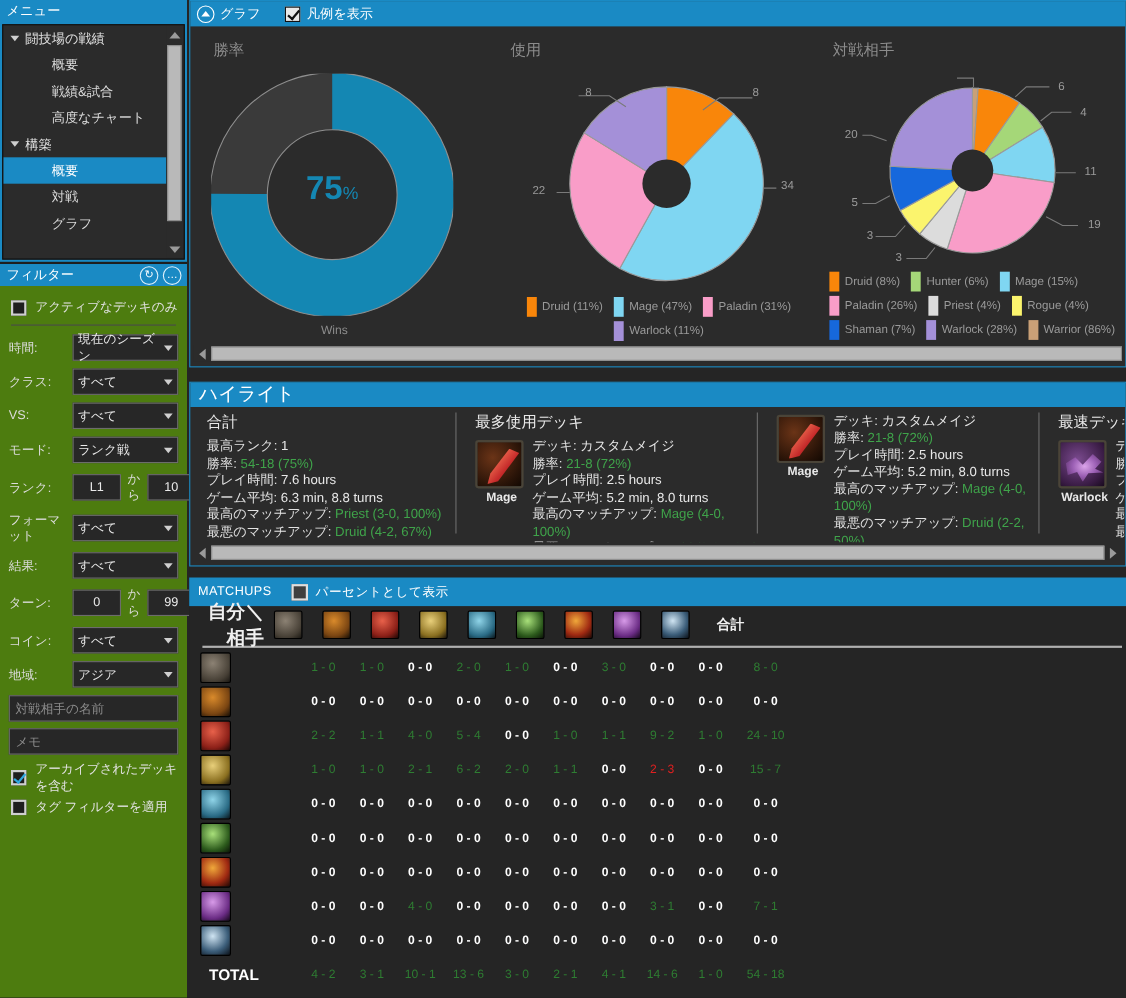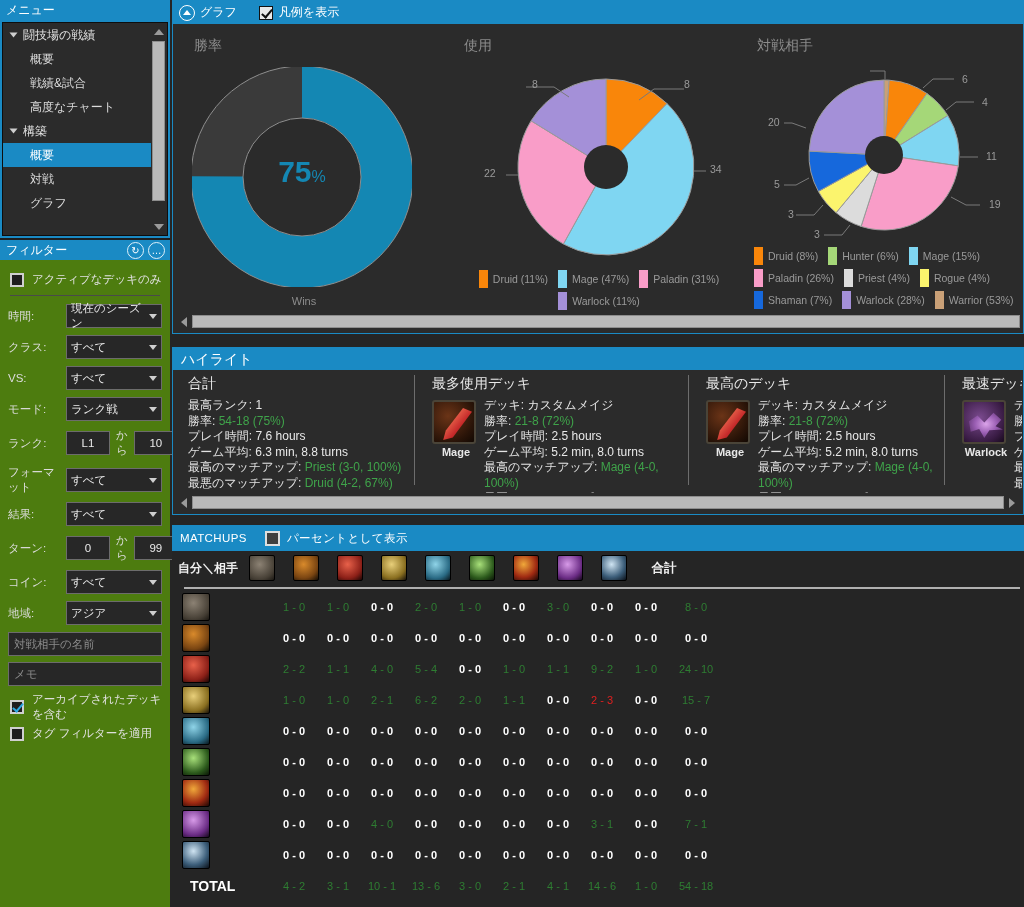--- a/index.html
+++ b/index.html
@@ -2,31 +2,31 @@
 <html><head>
 <meta charset="utf-8">
 <style>
   html,body{margin:0;padding:0;background:#1e1e1e;}
   body{width:1024px;height:907px;overflow:hidden;
        font-family:"Liberation Sans","DejaVu Sans",sans-serif;font-size:12px;color:#e8e8e8;}
   *{box-sizing:border-box;}
   .app{position:relative;width:1024px;height:907px;background:#252525;}
 
   
-  .panel-hd{background:#1a8ac4;color:#fff;font-size:14px;padding:3px 8px;line-height:16px;}
+  .panel-hd{background:#1a8ac4;color:#fff;font-size:17px;padding:3px 8px;line-height:16px;}
 
   
   .leftcol{position:absolute;left:0;top:0;width:170px;height:907px;background:#1e1e1e;}
   .menu-panel{position:absolute;left:0;top:0;width:170px;height:238px;background:#1a8ac4;padding:0;}
   .menu-body{position:absolute;left:2px;top:22px;width:166px;height:214px;background:#2b2b2b;border:1px solid #0e0e0e;overflow:hidden;}
   .tree{position:absolute;left:0;top:0;width:150px;}
   .tree-group{display:flex;align-items:center;height:24px;padding-left:8px;color:#e2e2e2;font-size:12px;}
   .tri{width:0;height:0;border-left:5px solid #cfcfcf;border-top:4px solid transparent;border-bottom:4px solid transparent;
        transform:rotate(90deg);margin-right:7px;}
-  .tree-item{height:24px;line-height:24px;padding-left:27px;color:#dcdcdc;font-size:12px;cursor:pointer;}
+  .tree-item{height:24px;line-height:24px;padding-left:44px;color:#dcdcdc;font-size:12px;cursor:pointer;}
   .tree-item.sel{background:#1a8ac4;color:#fff;}
   .vscroll{position:absolute;right:1px;top:1px;width:15px;bottom:1px;background:#2b2b2b;}
   .vscroll .arrow{width:15px;height:15px;display:flex;align-items:center;justify-content:center;}
   .ar-up{width:0;height:0;border-left:5px solid transparent;border-right:5px solid transparent;border-bottom:6px solid #9a9a9a;}
   .ar-dn{width:0;height:0;border-left:5px solid transparent;border-right:5px solid transparent;border-top:6px solid #9a9a9a;}
   .vthumb{position:absolute;left:1px;top:17px;width:13px;height:160px;background:#b9b9b9;border:1px solid #8d8d8d;}
 
   
   .filter-panel{position:absolute;left:0;top:240px;width:170px;height:667px;background:#4d7c0f;}
   .filter-hd{position:relative;background:#1a8ac4;color:#fff;height:20px;line-height:20px;padding-left:6px;font-size:12px;}
@@ -99,21 +99,21 @@
   .hl-div{position:absolute;top:6px;width:1px;height:110px;background:#6d6d6d;}
   .hl-sb{position:absolute;left:3px;right:3px;bottom:4px;height:15px;display:flex;align-items:center;}
 
   
   .mu-panel{position:absolute;left:0;top:525px;width:852px;height:382px;background:#252525;}
   .mu-hd{height:26px;background:#1a8ac4;display:flex;align-items:center;padding-left:8px;color:#fff;font-size:11.5px;letter-spacing:.4px;}
   .mu-chk{width:15px;height:15px;background:#3f3f3f;border:2px solid #dedede;margin:0 7px 0 18px;flex:none;}
   .mu-tbl{position:absolute;left:0;top:26px;right:0;bottom:0;padding-left:6px;}
   .mu-row{display:flex;align-items:center;height:31px;}
   .mu-row.hdr{height:34px;}
-  .mu-corner{width:62px;font-size:12px;color:#f0f0f0;font-weight:bold;text-align:left;flex:none;}
+  .mu-corner{width:62px;font-size:17px;color:#f0f0f0;font-weight:bold;text-align:right;flex:none;}
   .mu-ico{width:44px;height:28px;display:flex;align-items:center;justify-content:center;flex:none;}
   .ci{width:26px;height:26px;border:1px solid #000;border-radius:2px;}
   .mu-cell{width:44px;text-align:center;font-size:11px;flex:none;white-space:nowrap;}
   .mu-cell.tot{width:56px;}
   .z{color:#ffffff;font-weight:bold;}
   .w{color:#2e7d32;}
   .l{color:#e02020;}
   .mu-sep{height:2px;background:#b0b0b0;margin:2px 4px 2px 6px;}
   .mu-total{font-size:14px;font-weight:bold;color:#fff;}
   .mu-rowico{width:36px;display:flex;justify-content:center;flex:none;}
@@ -380,21 +380,21 @@
           <span class="lg">
               <i class="sw" style="background:#1668dc"></i>
               <span class="tx">Shaman (7%)</span>
             </span>
           <span class="lg">
               <i class="sw" style="background:#a490d8"></i>
               <span class="tx">Warlock (28%)</span>
             </span>
           <span class="lg">
               <i class="sw" style="background:#c9a077"></i>
-              <span class="tx">Warrior (53%)</span>
+              <span class="tx">Warrior (86%)</span>
             </span>
         </div>
       </div>
 
       <div class="chart-sb">
         <span class="sb-left">
             <i class="sb-l"></i>
           </span>
         <span class="sb-th"></span>
       </div>
@@ -432,21 +432,20 @@
               <div><b>プレイ時間:</b> <span class="v">2.5 hours</span></div>
               <div><b>ゲーム平均:</b> <span class="v">5.2 min, 8.0 turns</span></div>
               <div><b>最高のマッチアップ:</b> <span class="g">Mage (4-0, 100%)</span></div>
               <div><b>最悪のマッチアップ:</b> <span class="g">Druid (2-2, 50%)</span></div>
             </div>
           </div>
         </div>
         <div class="hl-div" style="left:514px;"></div>
 
         <div class="hl-card" style="left:522px;width:250px;">
-          <div class="hl-title">最高のデッキ</div>
           <div class="hl-inner">
             <div>
               <div class="deck-ico mage"></div>
               <div class="deck-name">Mage</div>
             </div>
             <div class="hl-lines">
               <div><b>デッキ:</b> <span class="v">カスタムメイジ</span></div>
               <div><b>勝率:</b> <span class="g">21-8 (72%)</span></div>
               <div><b>プレイ時間:</b> <span class="v">2.5 hours</span></div>
               <div><b>ゲーム平均:</b> <span class="v">5.2 min, 8.0 turns</span></div>

